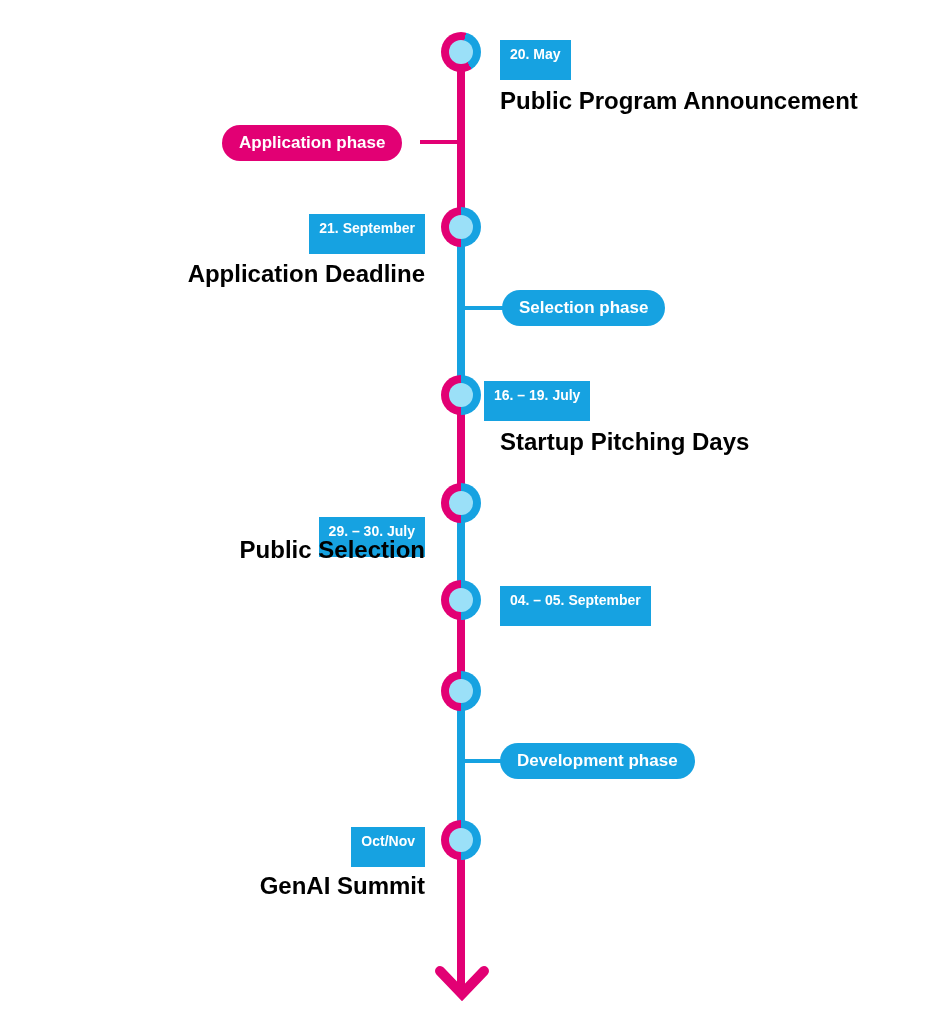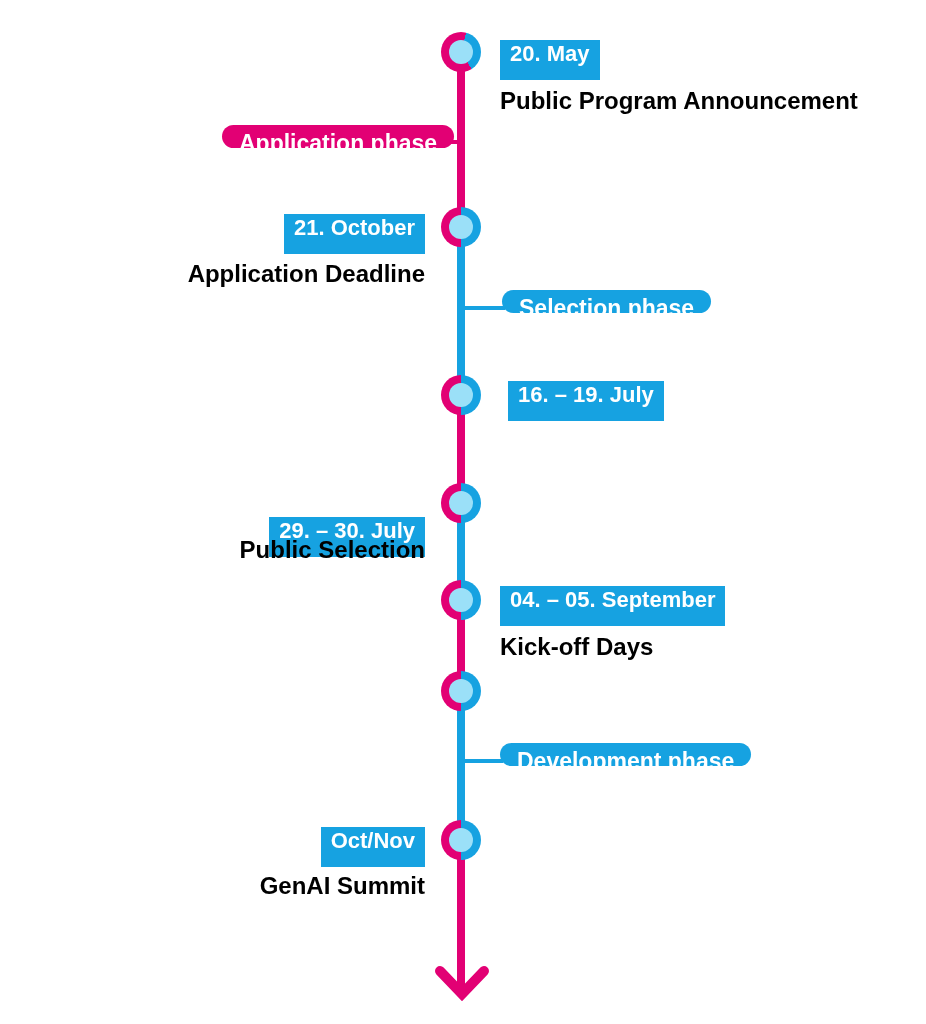--- a/index.html
+++ b/index.html
@@ -29,29 +29,29 @@
   .node.start{
     background:conic-gradient(from 15deg, var(--blue) 0 37%, var(--magenta) 37% 100%);
   }
   .node .core{width:24px;height:24px;border-radius:50%;background:var(--node-fill);}
   
   .connector{position:absolute;height:4px;}
   .connector.magenta{background:var(--magenta);}
   .connector.blue{background:var(--blue);}
   
   .pill{
-    position:absolute;height:23px;line-height:36px;border-radius:18px;
-    padding:0 17px;color:#ffffff;font-size:23px;font-weight:bold;white-space:nowrap;
+    position:absolute;height:36px;line-height:36px;border-radius:18px;
+    padding:0 17px;color:#ffffff;font-size:17px;font-weight:bold;white-space:nowrap;
   }
   .pill.magenta-bg{background:var(--magenta);}
   .pill.blue-bg{background:var(--blue);}
   
   .badge{
     position:absolute;height:40px;line-height:28px;padding:0 10px;
-    background:var(--blue);color:#ffffff;font-size:22px;font-weight:bold;white-space:nowrap;
+    background:var(--blue);color:#ffffff;font-size:14px;font-weight:bold;white-space:nowrap;
   }
   
   .title{
     position:absolute;color:var(--ink);font-size:24px;font-weight:bold;
     white-space:nowrap;line-height:35px;
   }
   .right-align{text-align:right;}
   .arrow{position:absolute;left:430px;top:964px;}
 </style>
 </head>
@@ -93,30 +93,30 @@
   <div class="node" style="top:671px">
       <div class="core"></div>
     </div>
   <div class="node" style="top:820px">
       <div class="core"></div>
     </div>
 
   <div class="badge" style="left:500px;top:40px">20. May</div>
   <div class="title" style="left:500px;top:83px">Public Program Announcement</div>
 
-  <div class="badge" style="right:501px;top:214px">21. October</div>
+  <div class="badge" style="right:501px;top:214px">21. September</div>
   <div class="title right-align" style="right:501px;top:256px">Application Deadline</div>
 
-  <div class="badge" style="left:508px;top:381px">16. – 19. July</div>
+  <div class="badge" style="left:484px;top:381px">16. – 19. July</div>
+  <div class="title" style="left:500px;top:424px">Startup Pitching Days</div>
 
   <div class="badge" style="right:501px;top:517px">29. – 30. July</div>
   <div class="title right-align" style="right:501px;top:532px">Public Selection</div>
 
   <div class="badge" style="left:500px;top:586px">04. – 05. September</div>
-  <div class="title" style="left:500px;top:629px">Kick-off Days</div>
 
   <div class="badge" style="right:501px;top:827px">Oct/Nov</div>
   <div class="title right-align" style="right:501px;top:868px">
     <div>GenAI Summit</div>
   </div>
 
   <svg class="arrow" width="64" height="42" viewBox="0 0 64 42">
     <polyline points="10,7 32,30 54,7" fill="none" stroke="#E20074" stroke-width="10" stroke-linecap="round" stroke-linejoin="miter"></polyline>
   </svg>
 

